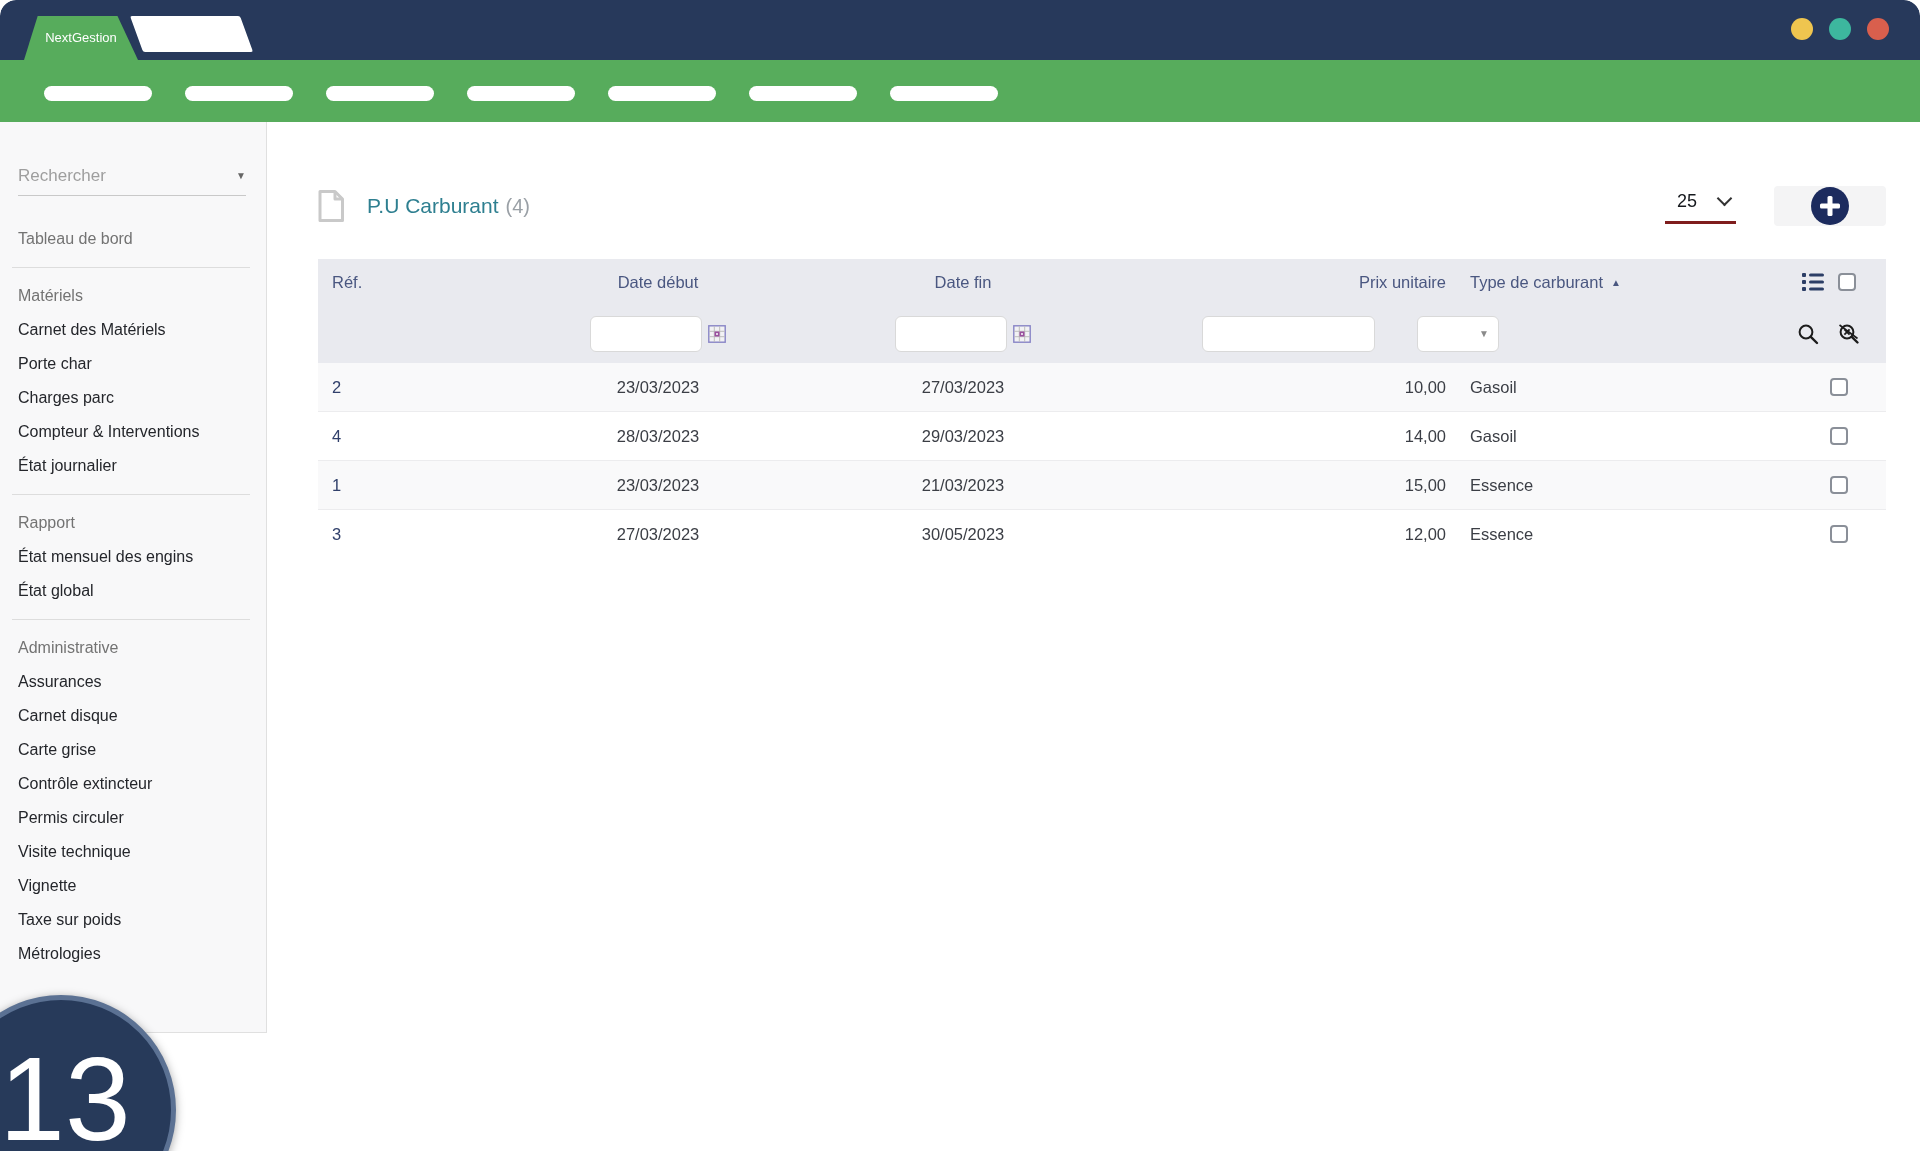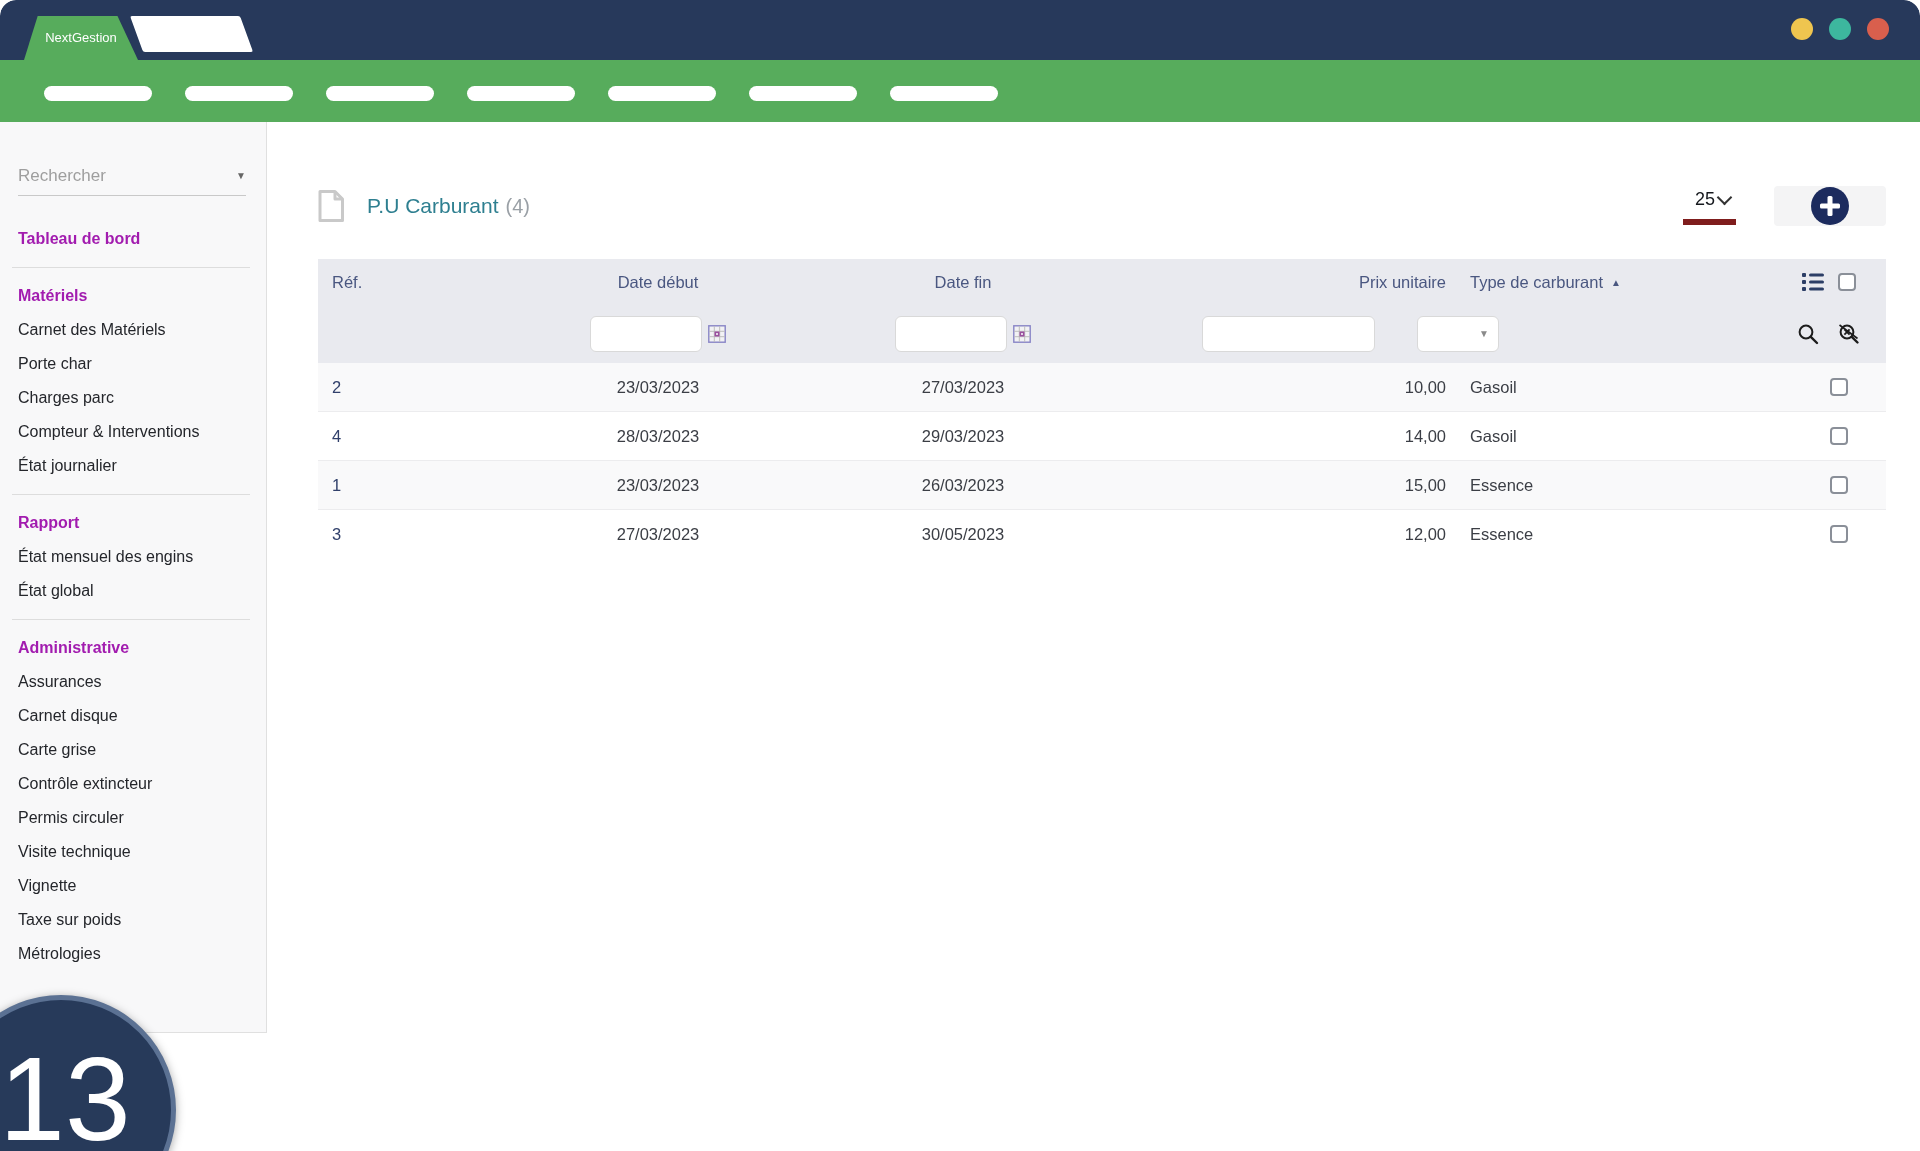--- a/index.html
+++ b/index.html
@@ -49,33 +49,33 @@
     background:#f8f8f9;border-right:1px solid #e0e0e0;border-bottom:1px solid #e0e0e0;
     box-sizing:border-box;
   }
   .search-box{
     margin:44px 20px 0 18px;padding-bottom:9px;border-bottom:1px solid #c9c9c9;
     display:flex;align-items:center;justify-content:space-between;cursor:pointer;
   }
   .search-placeholder{color:#9e9e9e;font-size:17px;}
   .caret-down{font-size:10px;color:#666;line-height:1;}
   .side-nav{padding:26px 0 0 18px;font-size:16px;}
-  .side-title{font-weight:bold;color:#a21caf;padding:8px 0;}
+  .side-title{font-weight:normal;color:#737373;padding:8px 0;}
   .side-item{padding:8px 0;color:#24262b;cursor:pointer;}
   .side-divider{height:1px;background:#dddddd;margin:11px 16px 11px -6px;}
 
   
   .content{position:absolute;top:17px;left:268px;right:0;height:935px;}
   .content-inner{padding:0 34px 0 50px;}
   .content-header{display:flex;align-items:center;margin-top:44px;height:46px;}
   .page-title{font-size:21px;color:#2E7F90;margin-left:23px;}
   .page-count{font-size:20px;color:#9aa0a6;margin-left:7px;font-weight:normal;}
   .spacer{flex:1;}
   .page-size{
-    display:flex;align-items:center;gap:4px;border-bottom:6px solid #7f1d1d;
+    display:flex;align-items:center;gap:22px;border-bottom:3px solid #7f1d1d;
     padding:2px 6px 9px 12px;margin-right:38px;cursor:pointer;
   }
   .page-size .val{font-size:18px;color:#15181d;}
   .chevron{
     width:9px;height:9px;border-right:2px solid #333;border-bottom:2px solid #333;
     transform:rotate(45deg);margin-top:-5px;
   }
   .plus-wrap{
     width:112px;height:40px;background:#f4f4f5;border-radius:4px;
     display:flex;align-items:center;justify-content:center;cursor:pointer;
@@ -322,21 +322,21 @@
             <div class="c-right">14,00</div>
             <div class="c-type">Gasoil</div>
             <div class="c-actions" style="padding-right:38px;">
                 <span class="checkbox"></span>
               </div>
           </div>
 
           <div class="t-row alt">
             <div class="c-ref"><a class="ref-link">1</a></div>
             <div class="c-center">23/03/2023</div>
-            <div class="c-center">26/03/2023</div>
+            <div class="c-center">21/03/2023</div>
             <div class="c-right">15,00</div>
             <div class="c-type">Essence</div>
             <div class="c-actions" style="padding-right:38px;">
                 <span class="checkbox"></span>
               </div>
           </div>
 
           <div class="t-row">
             <div class="c-ref"><a class="ref-link">3</a></div>
             <div class="c-center">27/03/2023</div>

